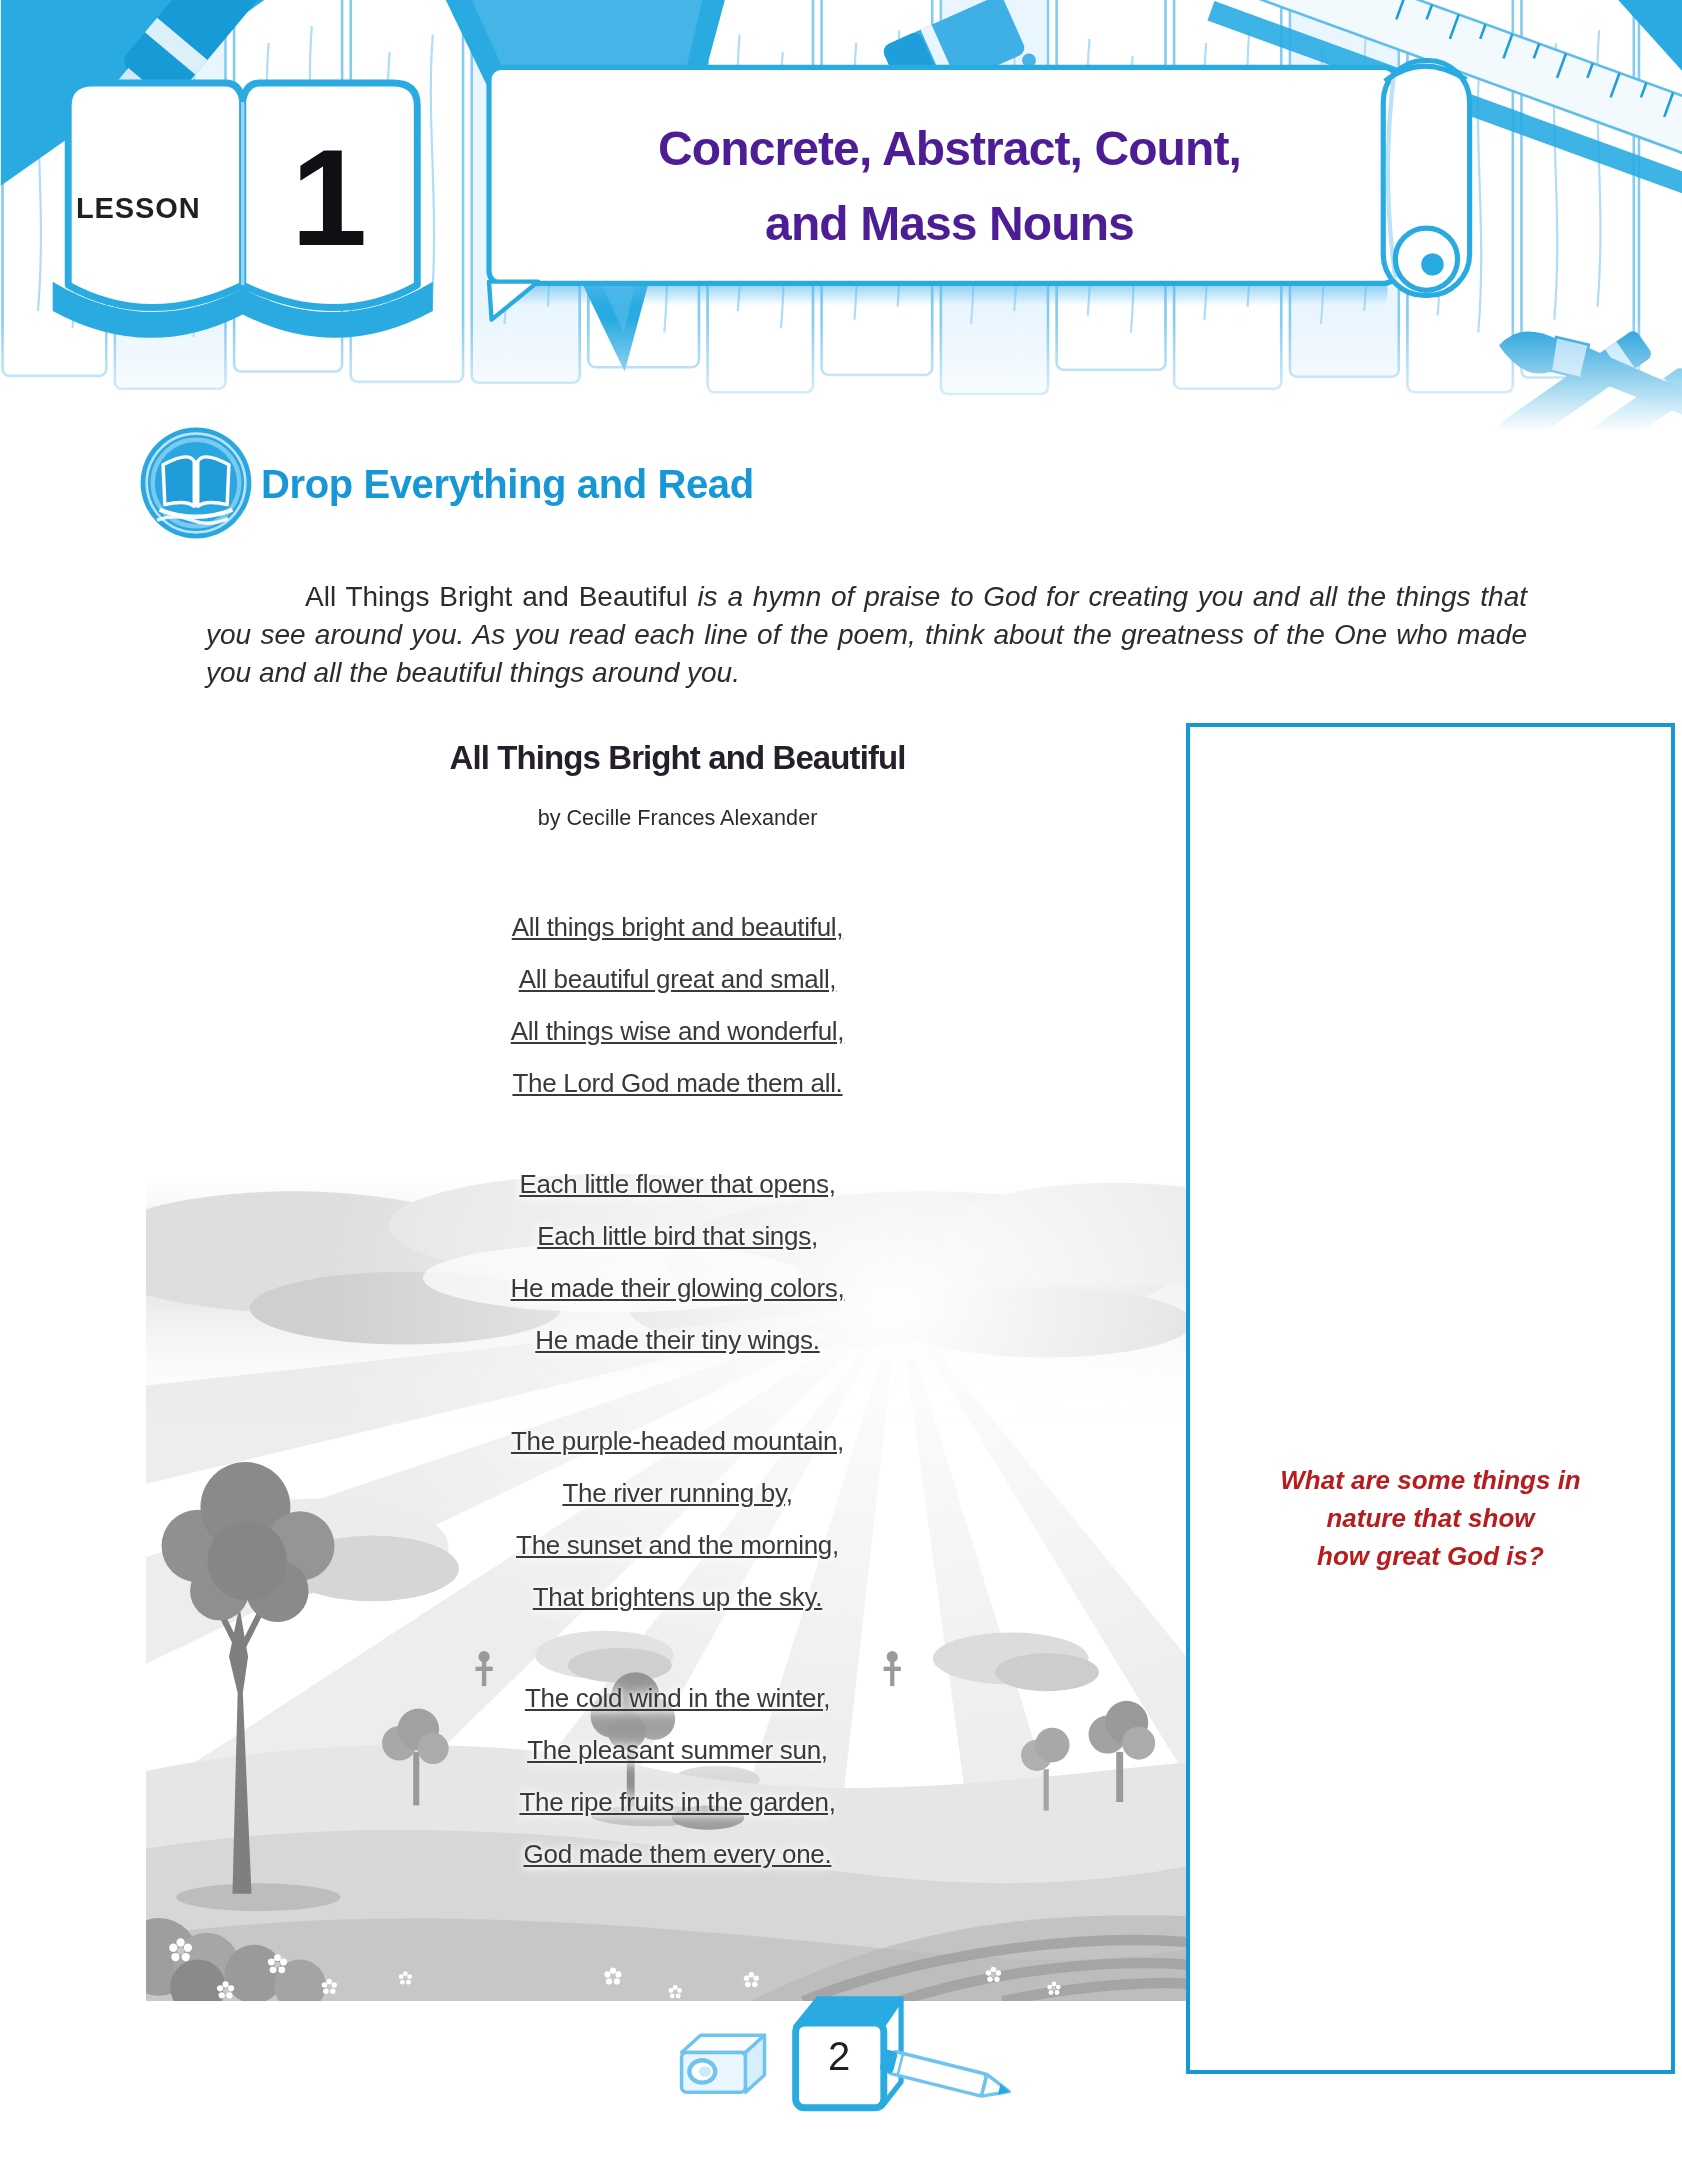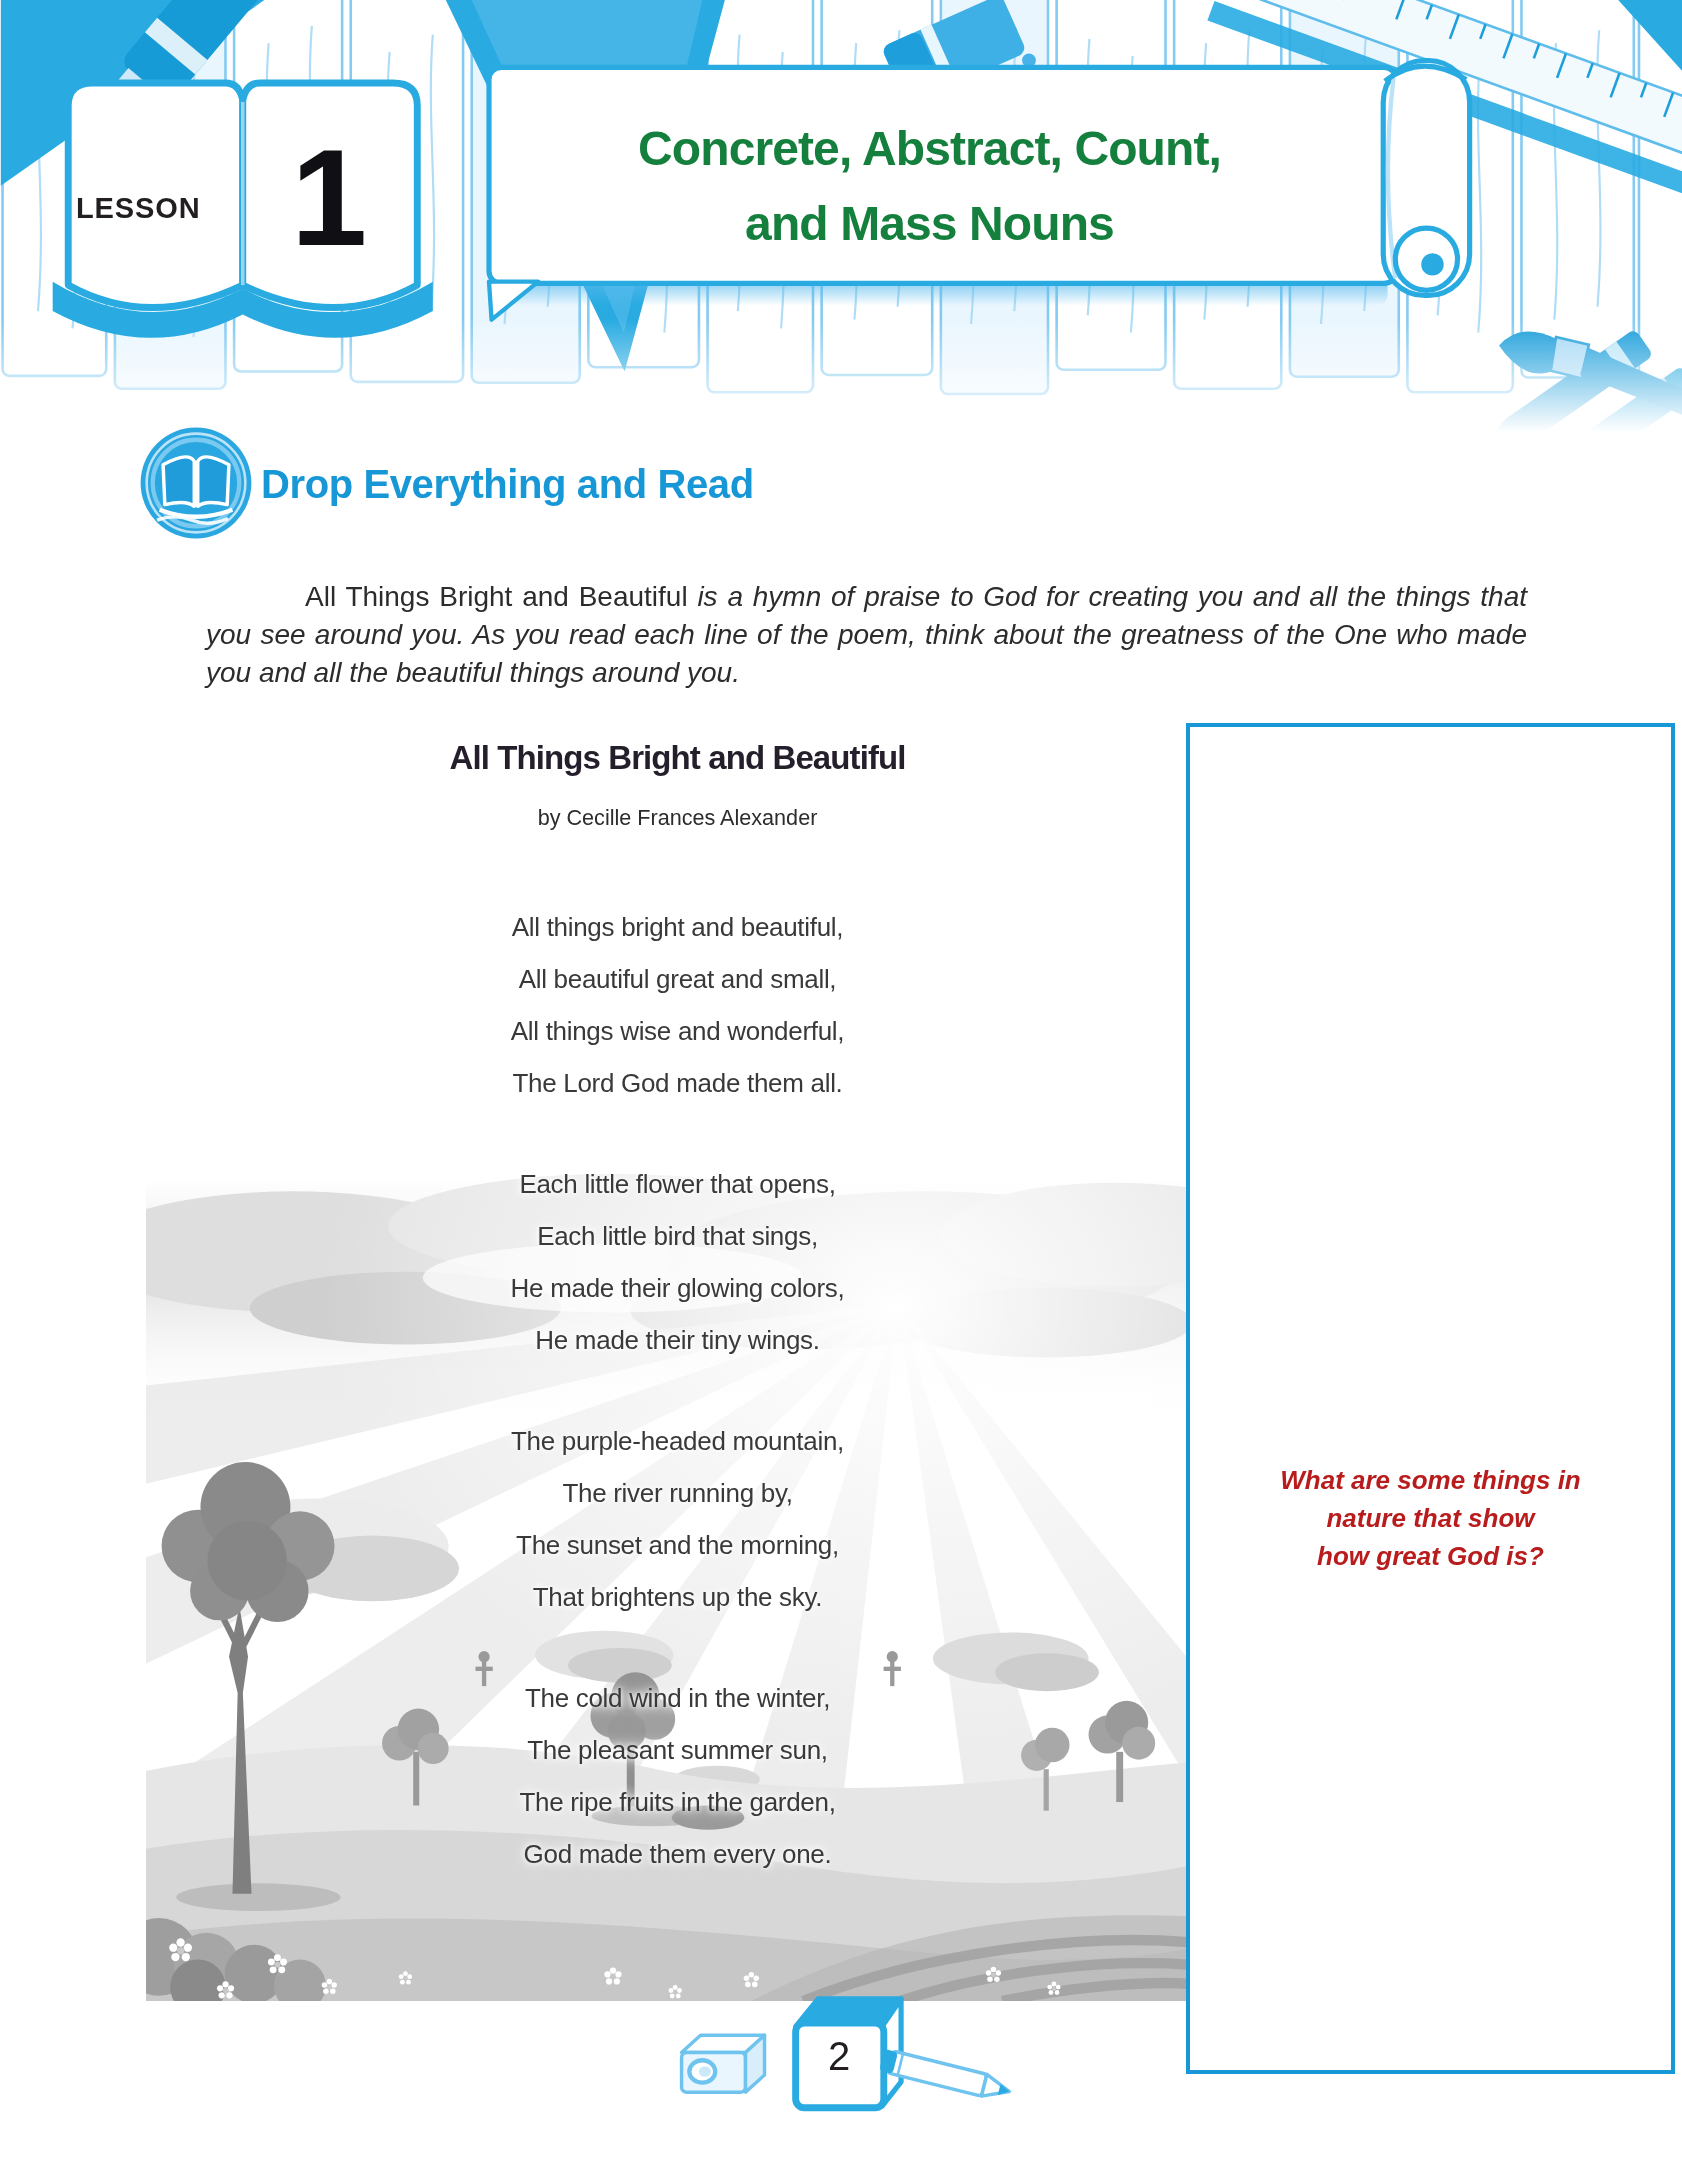--- a/index.html
+++ b/index.html
@@ -7,42 +7,42 @@
         font-family:"Liberation Sans", sans-serif;color:#231F20;}
   svg{display:block;}
 
   
   #header-art{position:absolute;left:0;top:0;z-index:5;}
   .lesson-label{position:absolute;left:76px;top:192px;width:157px;text-align:left;
     font-size:29px;font-weight:bold;letter-spacing:0.9px;color:#231F20;z-index:6;}
   .lesson-number{position:absolute;left:259px;top:111px;width:140px;text-align:center;
     font-size:137px;font-weight:bold;color:#101014;z-index:6;line-height:173px;}
   .banner-title{position:absolute;left:493px;top:111px;width:873px;z-index:6;
-    font-size:48px;font-weight:bold;color:#15803d;text-align:center;letter-spacing:-0.9px;}
+    font-size:48px;font-weight:bold;color:#4c1d95;text-align:center;letter-spacing:-0.9px;padding-left:20px;}
   .banner-title .tline{height:75px;line-height:75px;}
 
   
   .dear-badge{position:absolute;left:138px;top:425px;z-index:6;}
   .dear-heading{position:absolute;left:261px;top:462px;z-index:6;
     font-size:40px;font-weight:bold;color:#1797D6;letter-spacing:-0.4px;}
 
   
   .intro{position:absolute;left:206px;top:550px;width:1321px;z-index:6;
     font-size:28px;line-height:38px;color:#2c2c2e;text-align:justify;text-indent:99px;}
   .intro .lead{font-style:normal;}
   .intro .rest{font-style:italic;}
 
   
   .poem{position:absolute;left:245px;top:739px;width:865px;text-align:center;z-index:2;}
   .poem-title{font-size:33px;font-weight:bold;letter-spacing:-0.9px;color:#241F2B;
     height:38px;line-height:38px;}
   .poem-byline{font-size:21.6px;color:#2c2c2e;height:29px;line-height:29px;margin-bottom:69px;margin-top:26px;}
   .stanza{margin-bottom:49px;}
   .pline{font-size:26px;letter-spacing:-0.3px;color:#39393b;height:52px;line-height:52px;
-    text-shadow:0 0 5.2px #fff,0 0 10.4px #fff,0 0 15.6px #fff;}
+    text-shadow:0 0 5.2px #fff,0 0 10.4px #fff,0 0 15.6px #fff;text-decoration:underline;}
 
   
   .landscape{position:absolute;left:146px;top:1174px;z-index:1;}
 
   
   .sidebar-box{position:absolute;left:1186px;top:723px;width:489px;height:1351px;
     box-sizing:border-box;border:4.3px solid #1797D6;background:#ffffff;z-index:3;}
   .sidebar-question{position:absolute;left:1186px;top:1461px;width:489px;z-index:4;
     font-size:26px;font-style:italic;font-weight:bold;color:#b91c1c;text-align:center;line-height:38px;}
   .sidebar-question .qline{display:block;}

